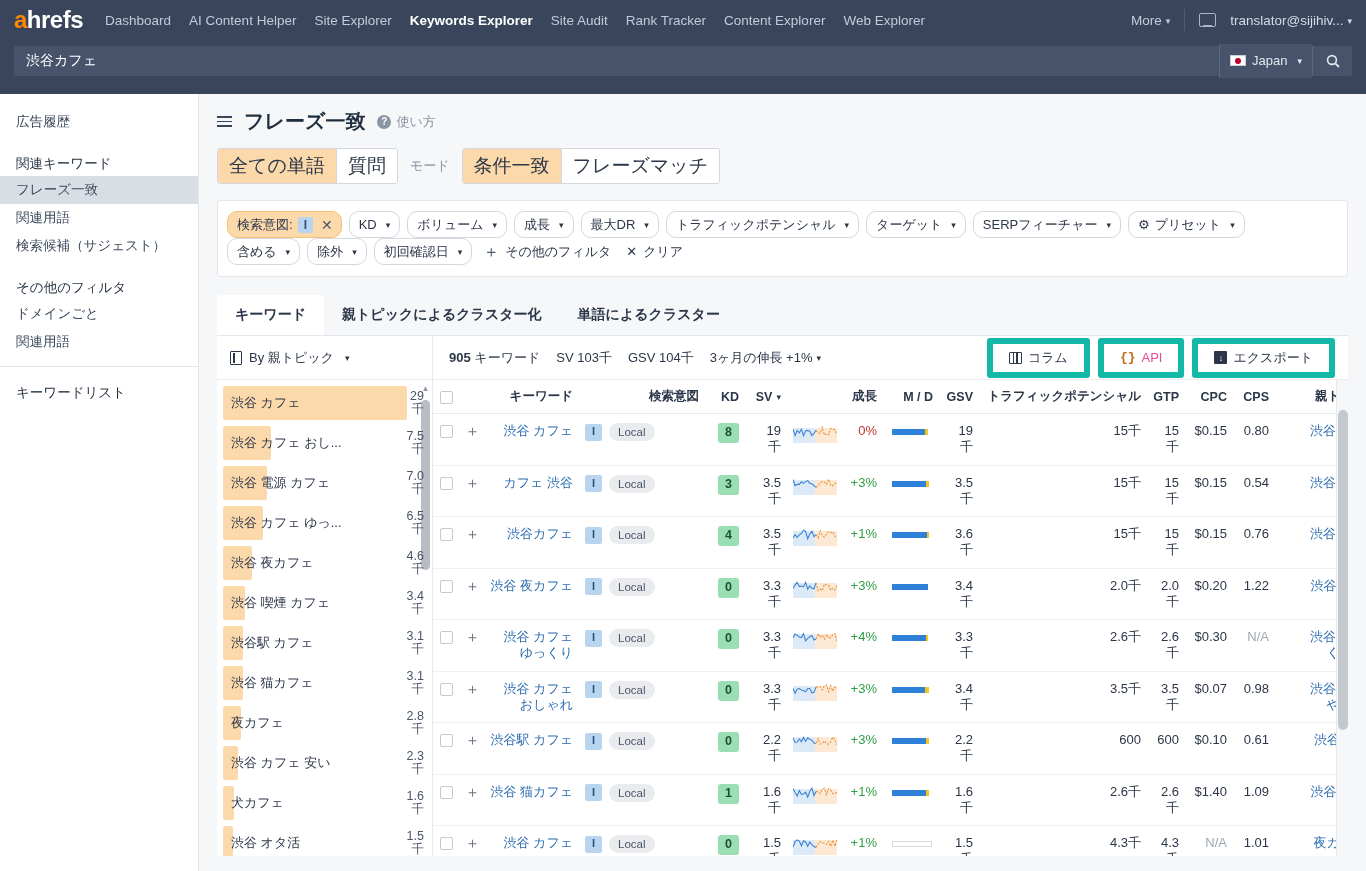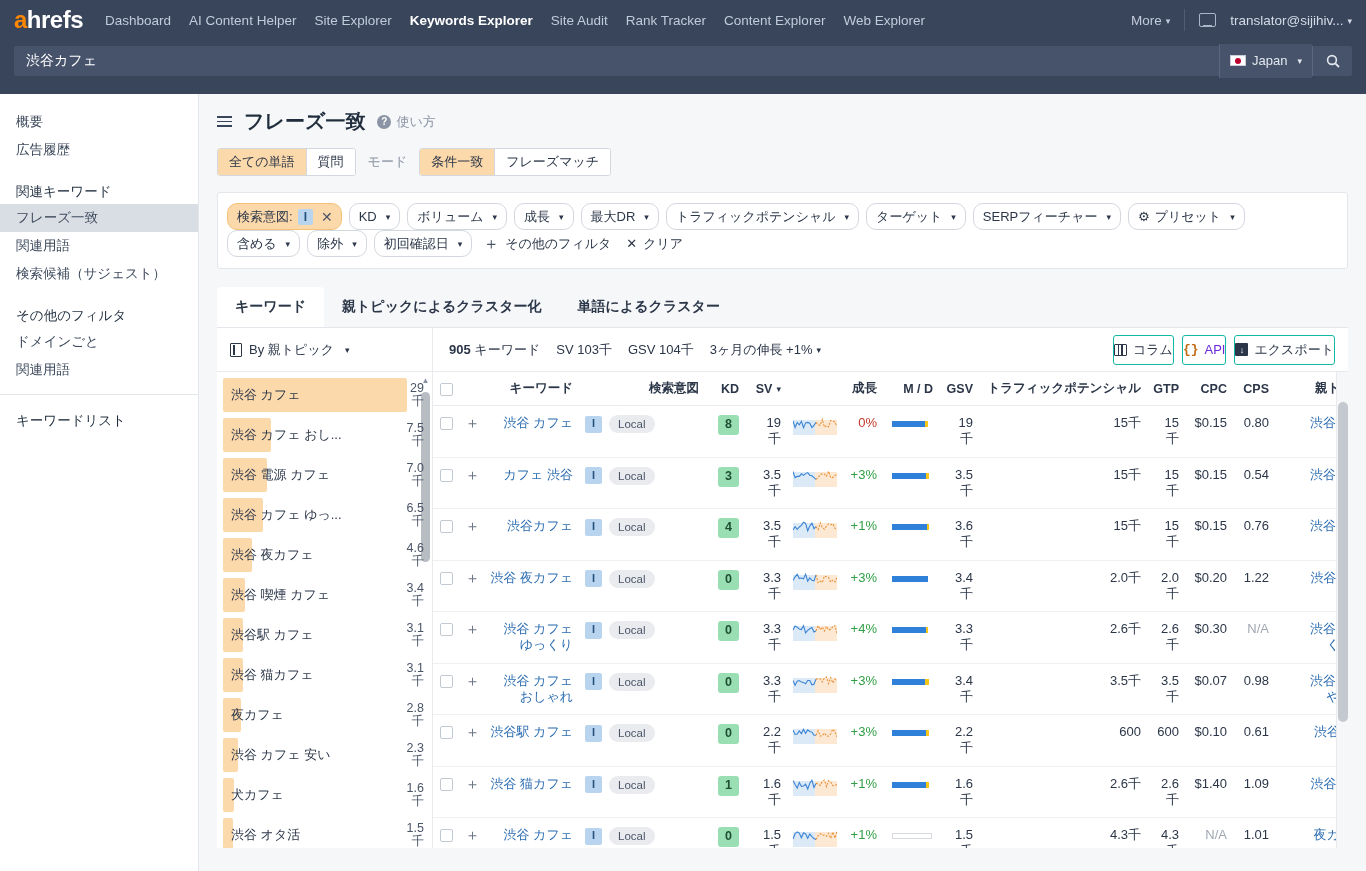--- a/index.html
+++ b/index.html
@@ -172,21 +172,21 @@
     width: 14px; height: 14px; border-radius: 50%;
     background: #8a94a4; color: #fff;
     font-size: 10px; font-weight: bold;
     display: flex; align-items: center; justify-content: center;
   }
 
   .mode-row { display: flex; align-items: center; gap: 12px; margin-top: 13px; }
   .seg { display: flex; border: 1px solid #d3d8de; border-radius: 3px; overflow: hidden; background: #fff; }
   .seg > div {
     padding: 4px 11px;
-    font-size: 13px;
+    font-size: 19px;
     cursor: pointer;
     background: #fff;
     color: #2b3648;
     white-space: nowrap;
   }
   .seg > div + div { border-left: 1px solid #d3d8de; }
   .seg > div.on { background: #fcd9ab; }
   .mode-label { color: #8a94a4; font-size: 13px; }
 
   
@@ -291,41 +291,41 @@
   .stats {
     display: flex; align-items: center; gap: 16px;
     padding-left: 16px;
     font-size: 13px;
     color: #2b3648;
     white-space: nowrap;
   }
   .stats b { font-weight: bold; }
   .panel-actions { margin-left: auto; display: flex; gap: 8px; }
   .abtn {
-    border: 1px solid #14b8a6;
+    border: 6px solid #14b8a6;
     background: #fff;
     border-radius: 3px;
-    padding: 5px 0;
+    padding: 5px 16px;
     font-size: 13px;
     color: #2b3648;
     cursor: pointer;
     display: inline-flex; align-items: center; gap: 6px;
     white-space: nowrap;
   }
   .cols-icon {
     width: 13px; height: 12px; border: 1.6px solid #2b3648;
     position: relative; border-radius: 1px;
   }
   .cols-icon::before, .cols-icon::after {
     content:""; position:absolute; top:0; bottom:0; width:1.5px; background:#2b3648;
   }
   .cols-icon::before { left: 3px; }
   .cols-icon::after { right: 3px; }
   .api-icon { color: #c26a13; font-weight: bold; font-size: 13px; font-family: "Liberation Mono", monospace; }
-  .api-text { color: #6d28d9; }
+  .api-text { color: #ec4899; }
   .dl-icon {
     width: 13px; height: 13px; background: #2b3648; border-radius: 1px;
     color: #fff; font-size: 9px; display:flex; align-items:center; justify-content:center;
   }
 
   
   .panel-body { flex: 1; display: flex; min-height: 0; }
 
   .topic-list {
     width: 216px;
@@ -510,21 +510,20 @@
         <circle cx="6" cy="6" r="4.4" fill="none" stroke="currentColor" stroke-width="1.6"></circle>
         <line x1="9.3" y1="9.3" x2="13" y2="13" stroke="currentColor" stroke-width="1.8"></line>
       </svg>
   </div>
 </div>
 
 <div class="body-wrap">
 
   <div class="sidebar">
     <div id="sb-items">
-        <div class="sb-item">概要</div>
         <div class="sb-item">広告履歴</div>
         <div class="sb-gap"></div>
         <div class="sb-head">関連キーワード</div>
         <div class="sb-item active">フレーズ一致</div>
         <div class="sb-item">関連用語</div>
         <div class="sb-item">検索候補（サジェスト）</div>
         <div class="sb-gap"></div>
         <div class="sb-head">その他のフィルタ</div>
         <div class="sb-item">ドメインごと</div>
         <div class="sb-item">関連用語</div>

